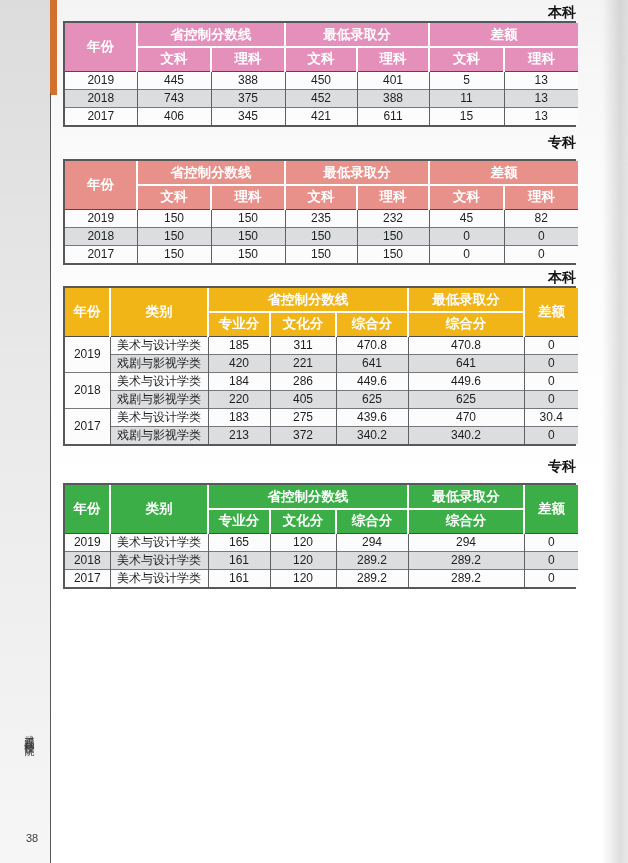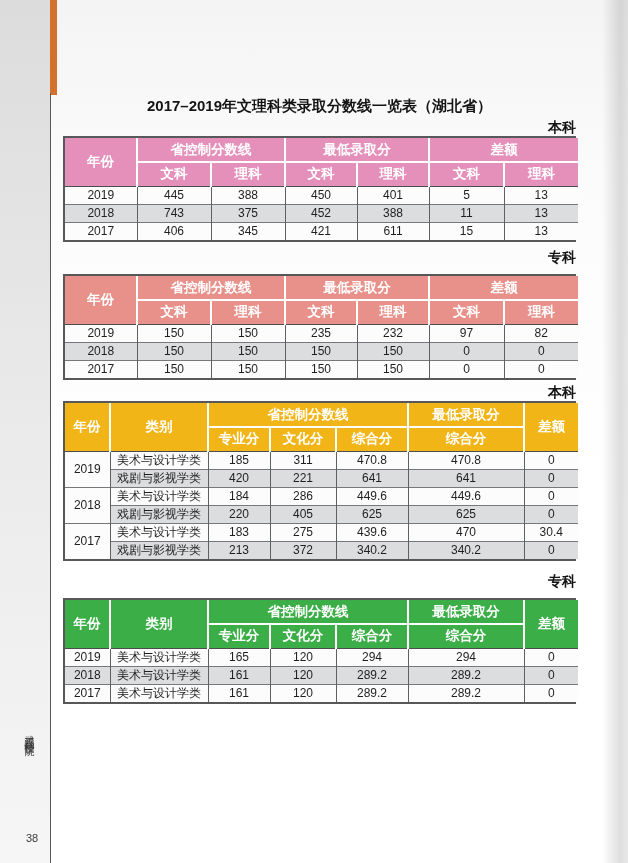--- a/index.html
+++ b/index.html
@@ -62,21 +62,20 @@
 <div class="page">
   <div class="left-shade"></div>
   <div class="edge-shade"></div>
   <div class="accent-bar" style="background: rgb(210, 113, 46);"></div>
   <div class="vrule"></div>
   <div class="school">武汉工程科技学院</div>
   <div class="pagenum">38</div>
 
   <div class="content">
 
-    <h2 class="title title-1">2017–2019年文理科类录取分数线一览表（湖北省）</h2>
     <div class="sub-label mt4">本科</div>
 
     <div class="tbl-wrap" style="--hdr: #e590bb;">
       <table class="tbl">
         <colgroup>
             <col style="width:72px">
             <col style="width:74px">
             <col style="width:74px">
             <col style="width:72px">
             <col style="width:72px">
@@ -160,21 +159,21 @@
             <th class="last">理科</th>
           </tr>
         </thead>
         <tbody>
           <tr>
             <td>2019</td>
             <td>150</td>
             <td>150</td>
             <td>235</td>
             <td>232</td>
-            <td>97</td>
+            <td>45</td>
             <td>82</td>
           </tr>
           <tr class="alt">
             <td>2018</td>
             <td>150</td>
             <td>150</td>
             <td>150</td>
             <td>150</td>
             <td>0</td>
             <td>0</td>

